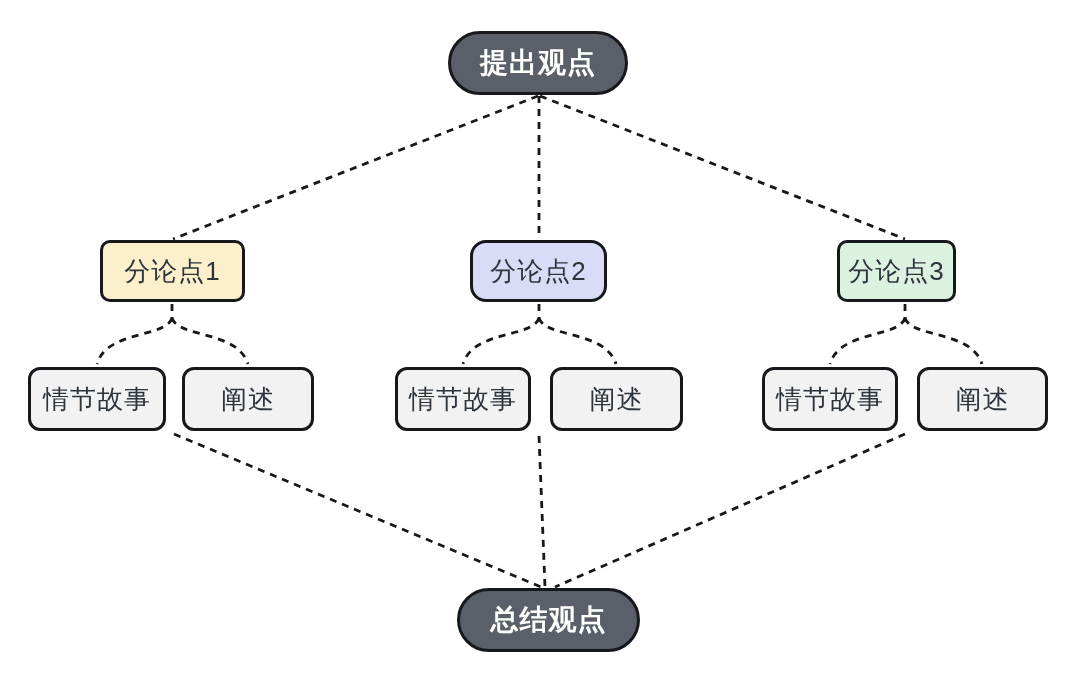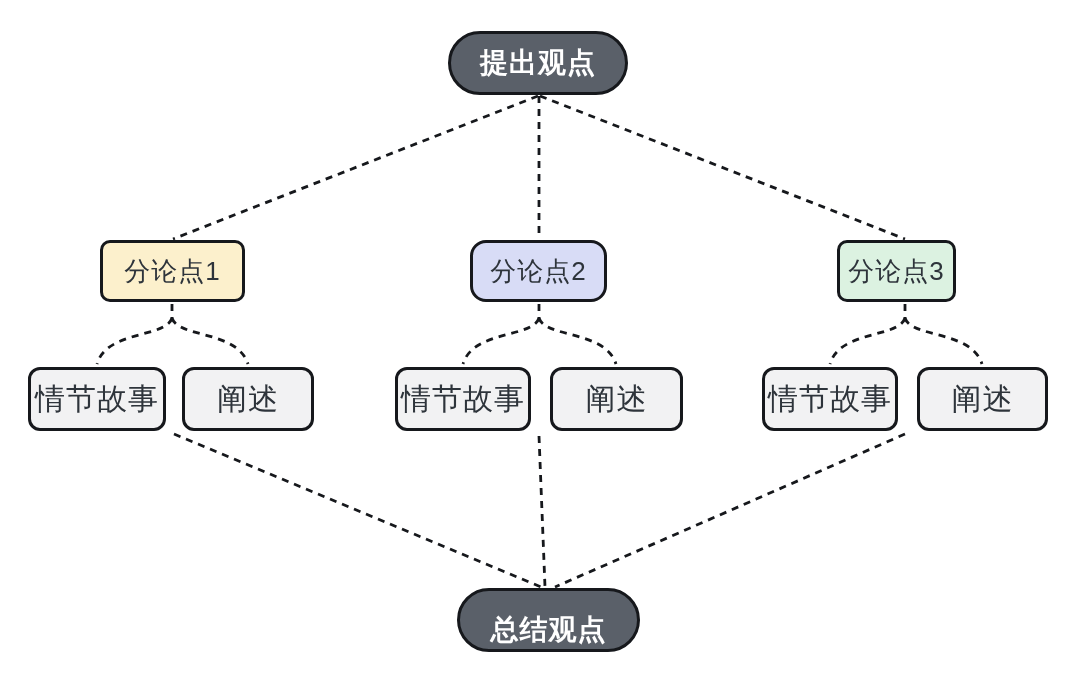--- a/index.html
+++ b/index.html
@@ -39,34 +39,34 @@
     font-weight: bold;
     font-size: 28px;
   }
   .branch {
     border-radius: 10px;
     font-size: 26px;
   }
   .leaf {
     border-radius: 12px;
     background: #f2f2f3;
-    font-size: 30px;
+    font-size: 26px;
   }
   
   .n-root        { left: 448px; top: 31px;  width: 180px; height: 64px; }
   .n-branch-1    { left: 100px; top: 240px; width: 145px; height: 62px; }
   .n-branch-2    { left: 470px; top: 240px; width: 137px; height: 62px; border-radius: 16px; }
   .n-branch-3    { left: 837px; top: 240px; width: 119px; height: 62px; }
   .n-leaf-1a     { left: 28px;  top: 367px; width: 138px; height: 64px; }
   .n-leaf-1b     { left: 182px; top: 367px; width: 132px; height: 64px; }
   .n-leaf-2a     { left: 395px; top: 367px; width: 136px; height: 64px; }
   .n-leaf-2b     { left: 550px; top: 367px; width: 133px; height: 64px; }
   .n-leaf-3a     { left: 762px; top: 367px; width: 136px; height: 64px; }
   .n-leaf-3b     { left: 917px; top: 367px; width: 131px; height: 64px; }
-  .n-conclusion  { left: 457px; top: 588px; width: 183px; height: 64px; align-items: flex-end; }
+  .n-conclusion  { left: 457px; top: 588px; width: 183px; height: 64px; }
 </style>
 </head>
 <body>
 
 <div class="canvas">
 
   <svg class="connectors" viewBox="0 0 1080 682" xmlns="http://www.w3.org/2000/svg">
     <g fill="none" stroke-width="2.8" stroke-dasharray="7 6" stroke-linecap="butt" stroke="#16181c">
 
       <path d="M538 96 L173 239"></path>

